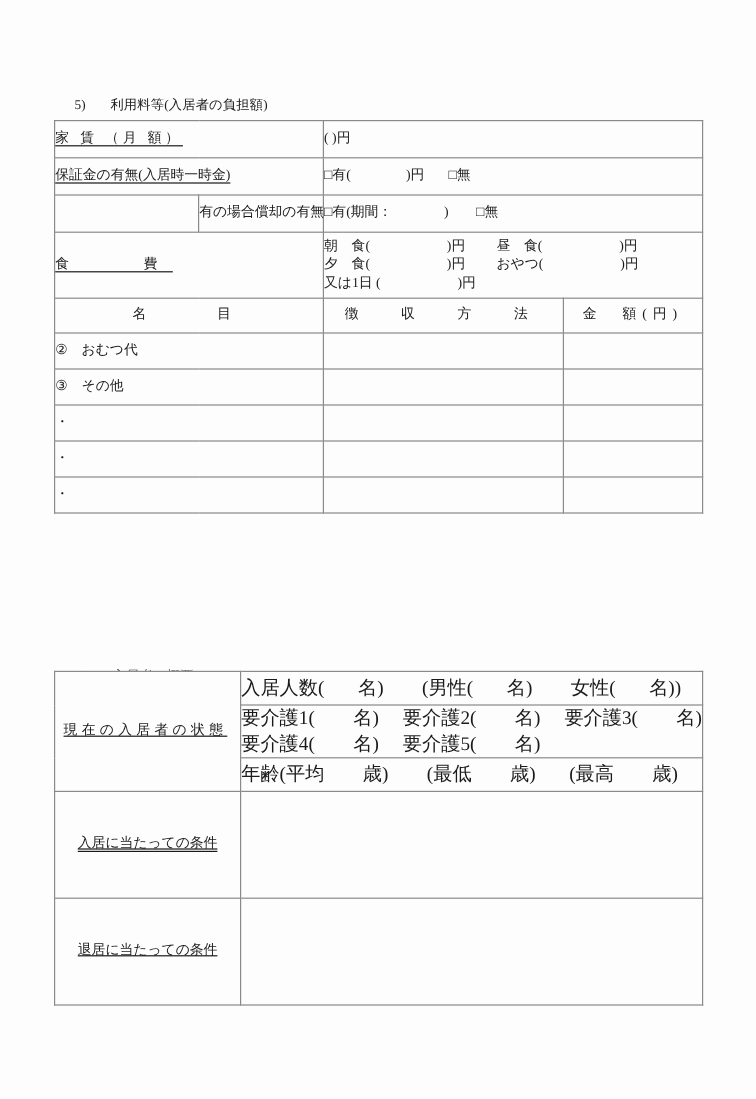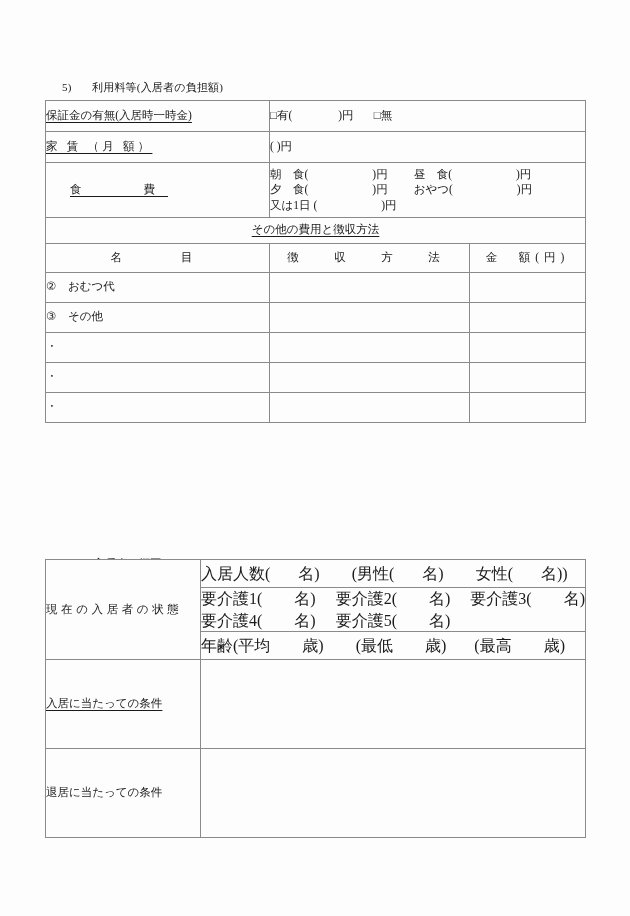--- a/index.html
+++ b/index.html
@@ -73,28 +73,27 @@
   .lbl {
     font-size: 11.5px;
     white-space: nowrap;
   }
   .lbl-spaced-rent {
     letter-spacing: 3.2px;
   }
   .lbl-spaced-meal {
     letter-spacing: 13px;
     padding-right: 13px;
-    margin-left: 24px;
   }
   .lbl-spaced-state {
     letter-spacing: 3.6px;
     padding-right: 3.6px;
   }
 
-  .center { text-align: left; }
+  .center { text-align: center; text-decoration: underline; }
   .nowrap { white-space: nowrap; }
 
   
   .meal-line {
     display: block;
     white-space: pre;
   }
 
   
   .banner {
@@ -156,53 +155,57 @@
     <colgroup>
       <col style="width:120px">
       <col style="width:104px">
       <col style="width:200px">
       <col style="width:116px">
     </colgroup>
     <tbody>
 
       <tr>
         <td colspan="2" class="pad" style="height:30px">
+          <span class="lbl ul lbl-spaced-rent">家 賃 （月 額）</span>
+        </td>
+        <td colspan="2" class="pad">
+          <span class="nowrap">(                    )円</span>
+        </td>
+      </tr>
+
+      <tr>
+        <td colspan="2" class="pad" style="height:30px">
           <span class="lbl ul">保証金の有無(入居時一時金)</span>
         </td>
         <td colspan="2" class="pad">
           <span class="checkbox-line">□有(                )円       □無</span>
         </td>
       </tr>
 
       <tr>
-        <td colspan="2" class="pad" style="height:30px">
-          <span class="lbl ul lbl-spaced-rent">家 賃 （月 額）</span>
-        </td>
-        <td colspan="2" class="pad">
-          <span class="nowrap">(                    )円</span>
-        </td>
-      </tr>
-
+        <td class="pad" style="height:30px"></td>
+        <td class="pad">
+          <span class="lbl">有の場合償却の有無</span>
+        </td>
+        <td colspan="2" class="pad">
+          <span class="checkbox-line">□有(期間：               )        □無</span>
+        </td>
+      </tr>
 
       <tr>
         <td colspan="2" class="pad" style="height:54px">
           <span class="lbl ul lbl-spaced-meal">食　　費</span>
         </td>
         <td colspan="2" class="pad">
           <span class="meal-line"><span>朝　食(</span><span class="gap-lg"></span><span>)円</span><span class="gap-sm"></span><span>昼　食(</span><span class="gap-lg"></span><span>)円</span></span>
           <span class="meal-line"><span>夕　食(</span><span class="gap-lg"></span><span>)円</span><span class="gap-sm"></span><span>おやつ(</span><span class="gap-lg"></span><span>)円</span></span>
           <span class="meal-line"><span>又は1日 (</span><span class="gap-lg"></span><span>)円</span></span>
         </td>
       </tr>
 
-      <tr>
-        <td colspan="4">
-          <div class="banner"><span class="ul">その他の費用と徴収方法</span></div>
-        </td>
-      </tr>
 
       <tr>
         <td colspan="2" class="colhead colhead-name" style="height:28px">名　　目</td>
         <td class="colhead colhead-method">徴　収　方　法</td>
         <td class="colhead colhead-amount">金　額(円)</td>
       </tr>
 
 
       <tr>
         <td colspan="2" class="item-label" style="height:29px">

